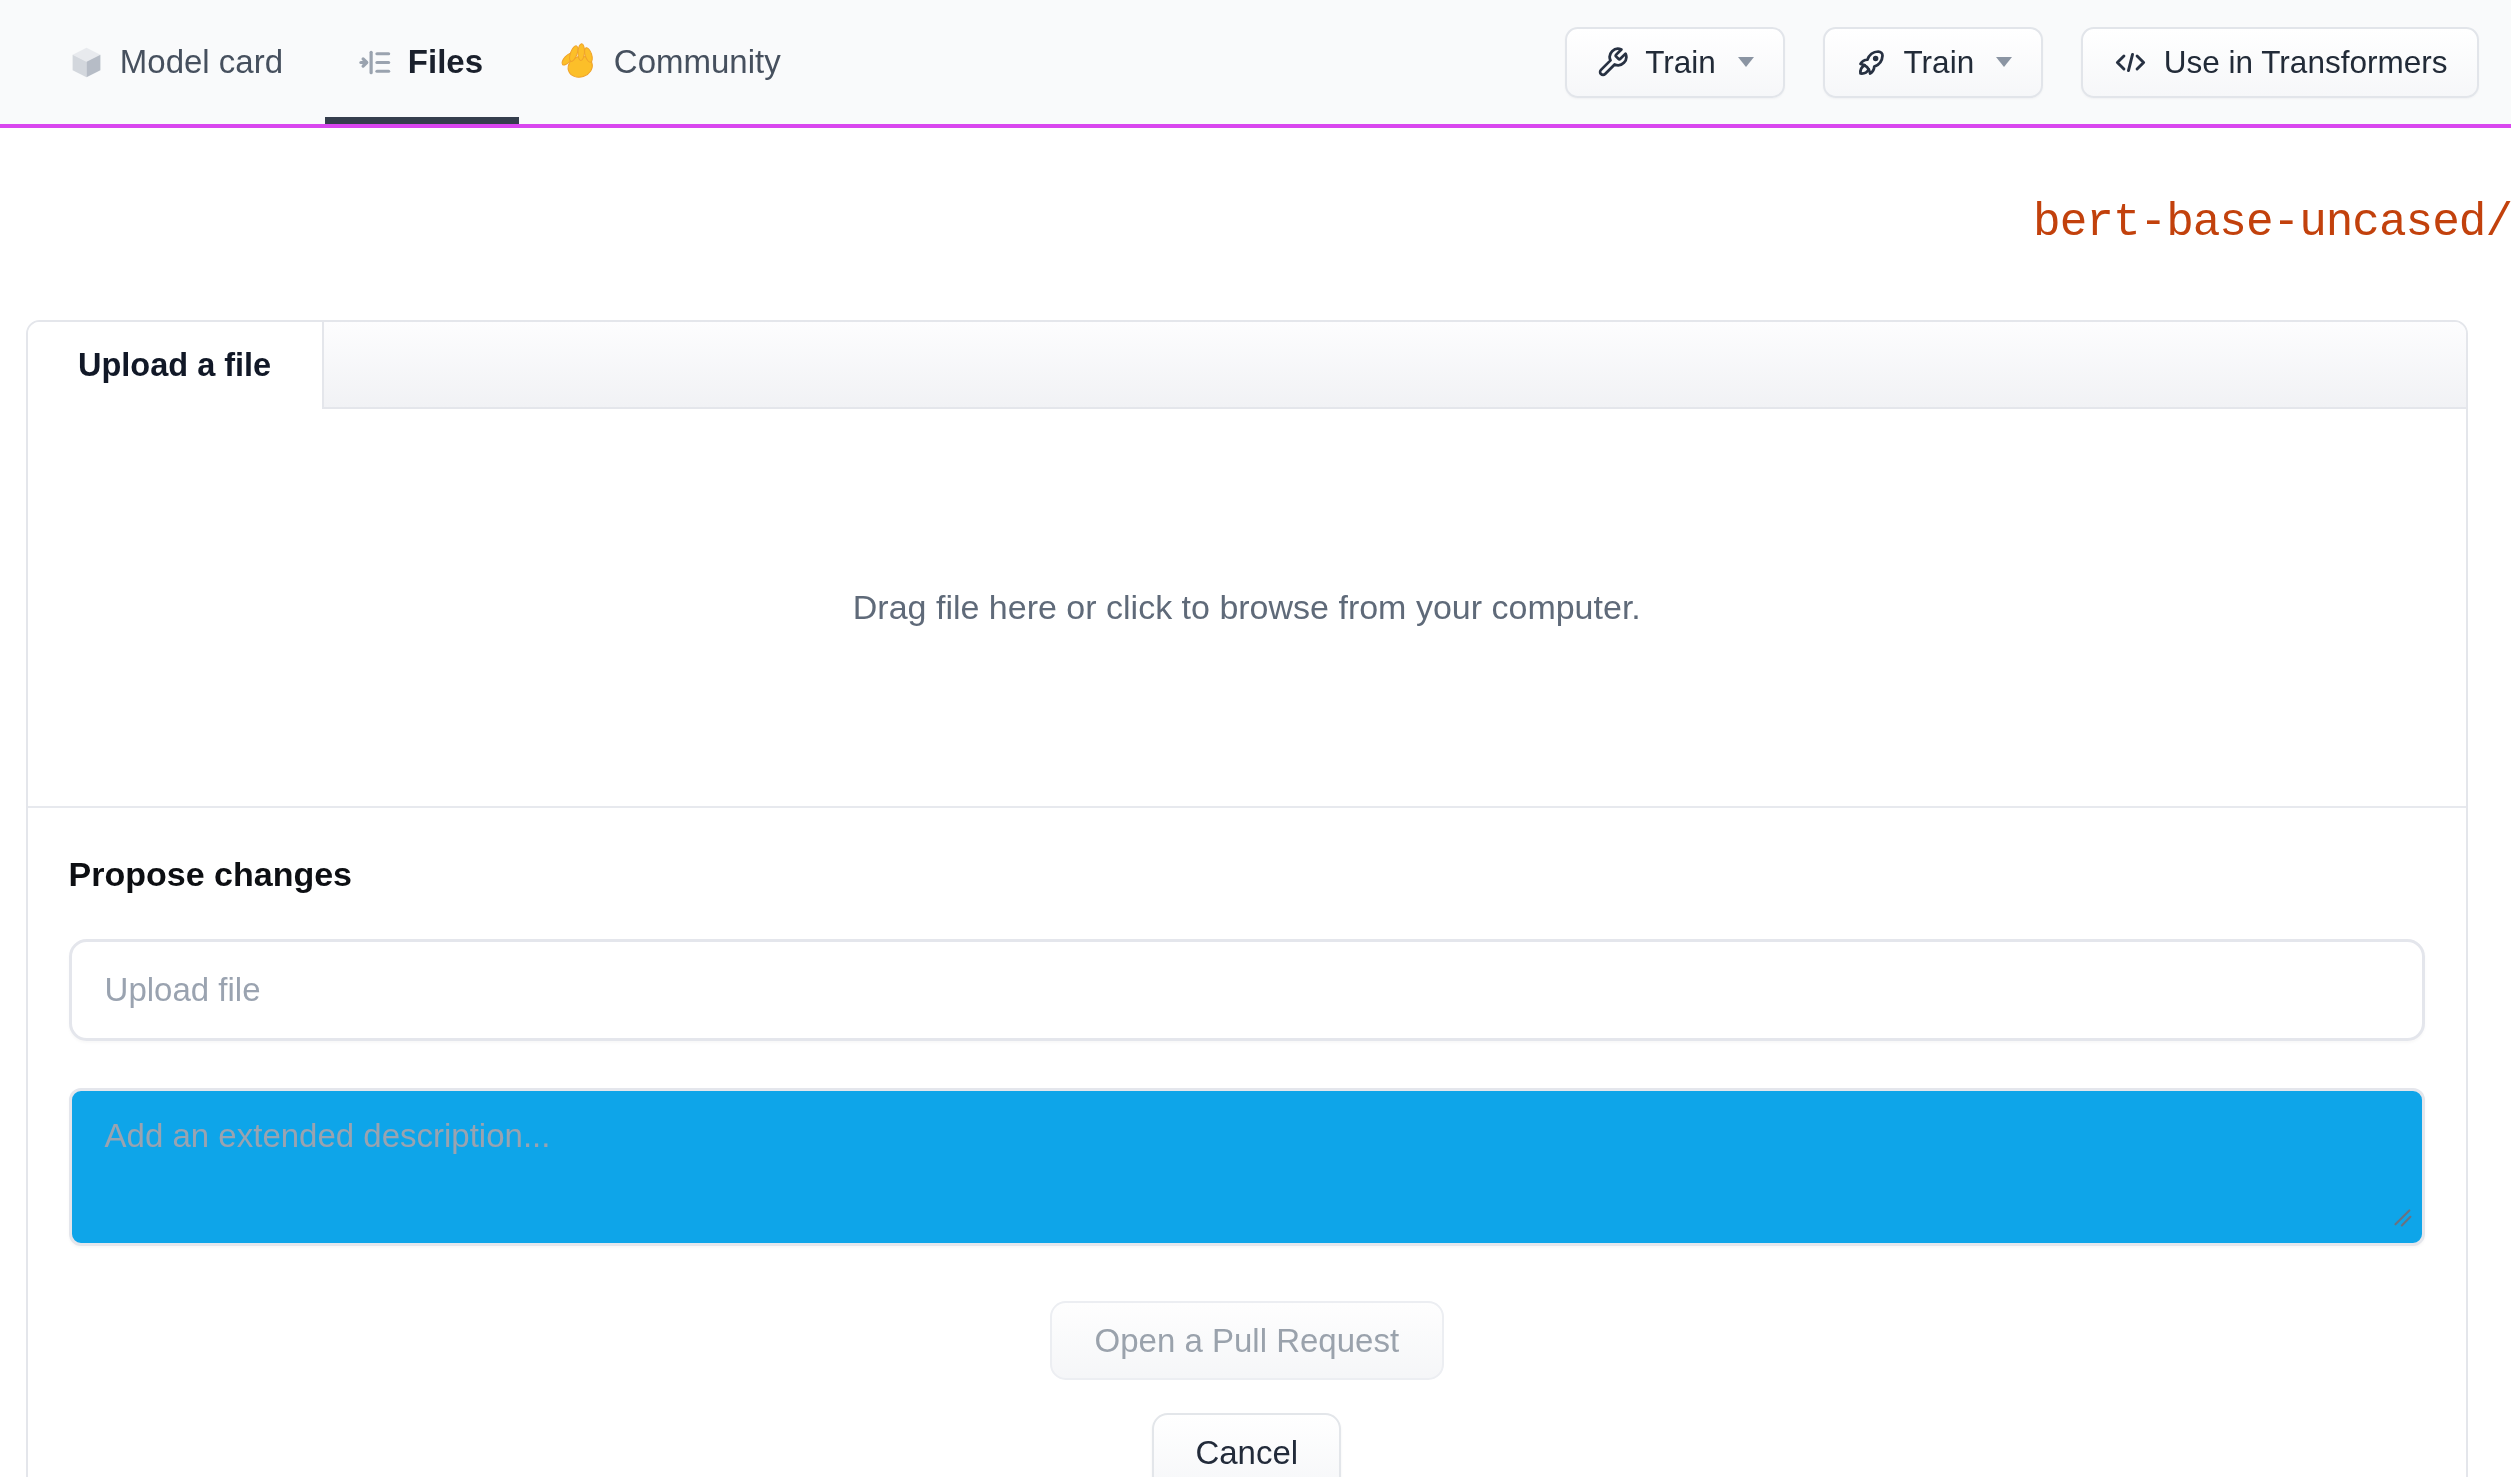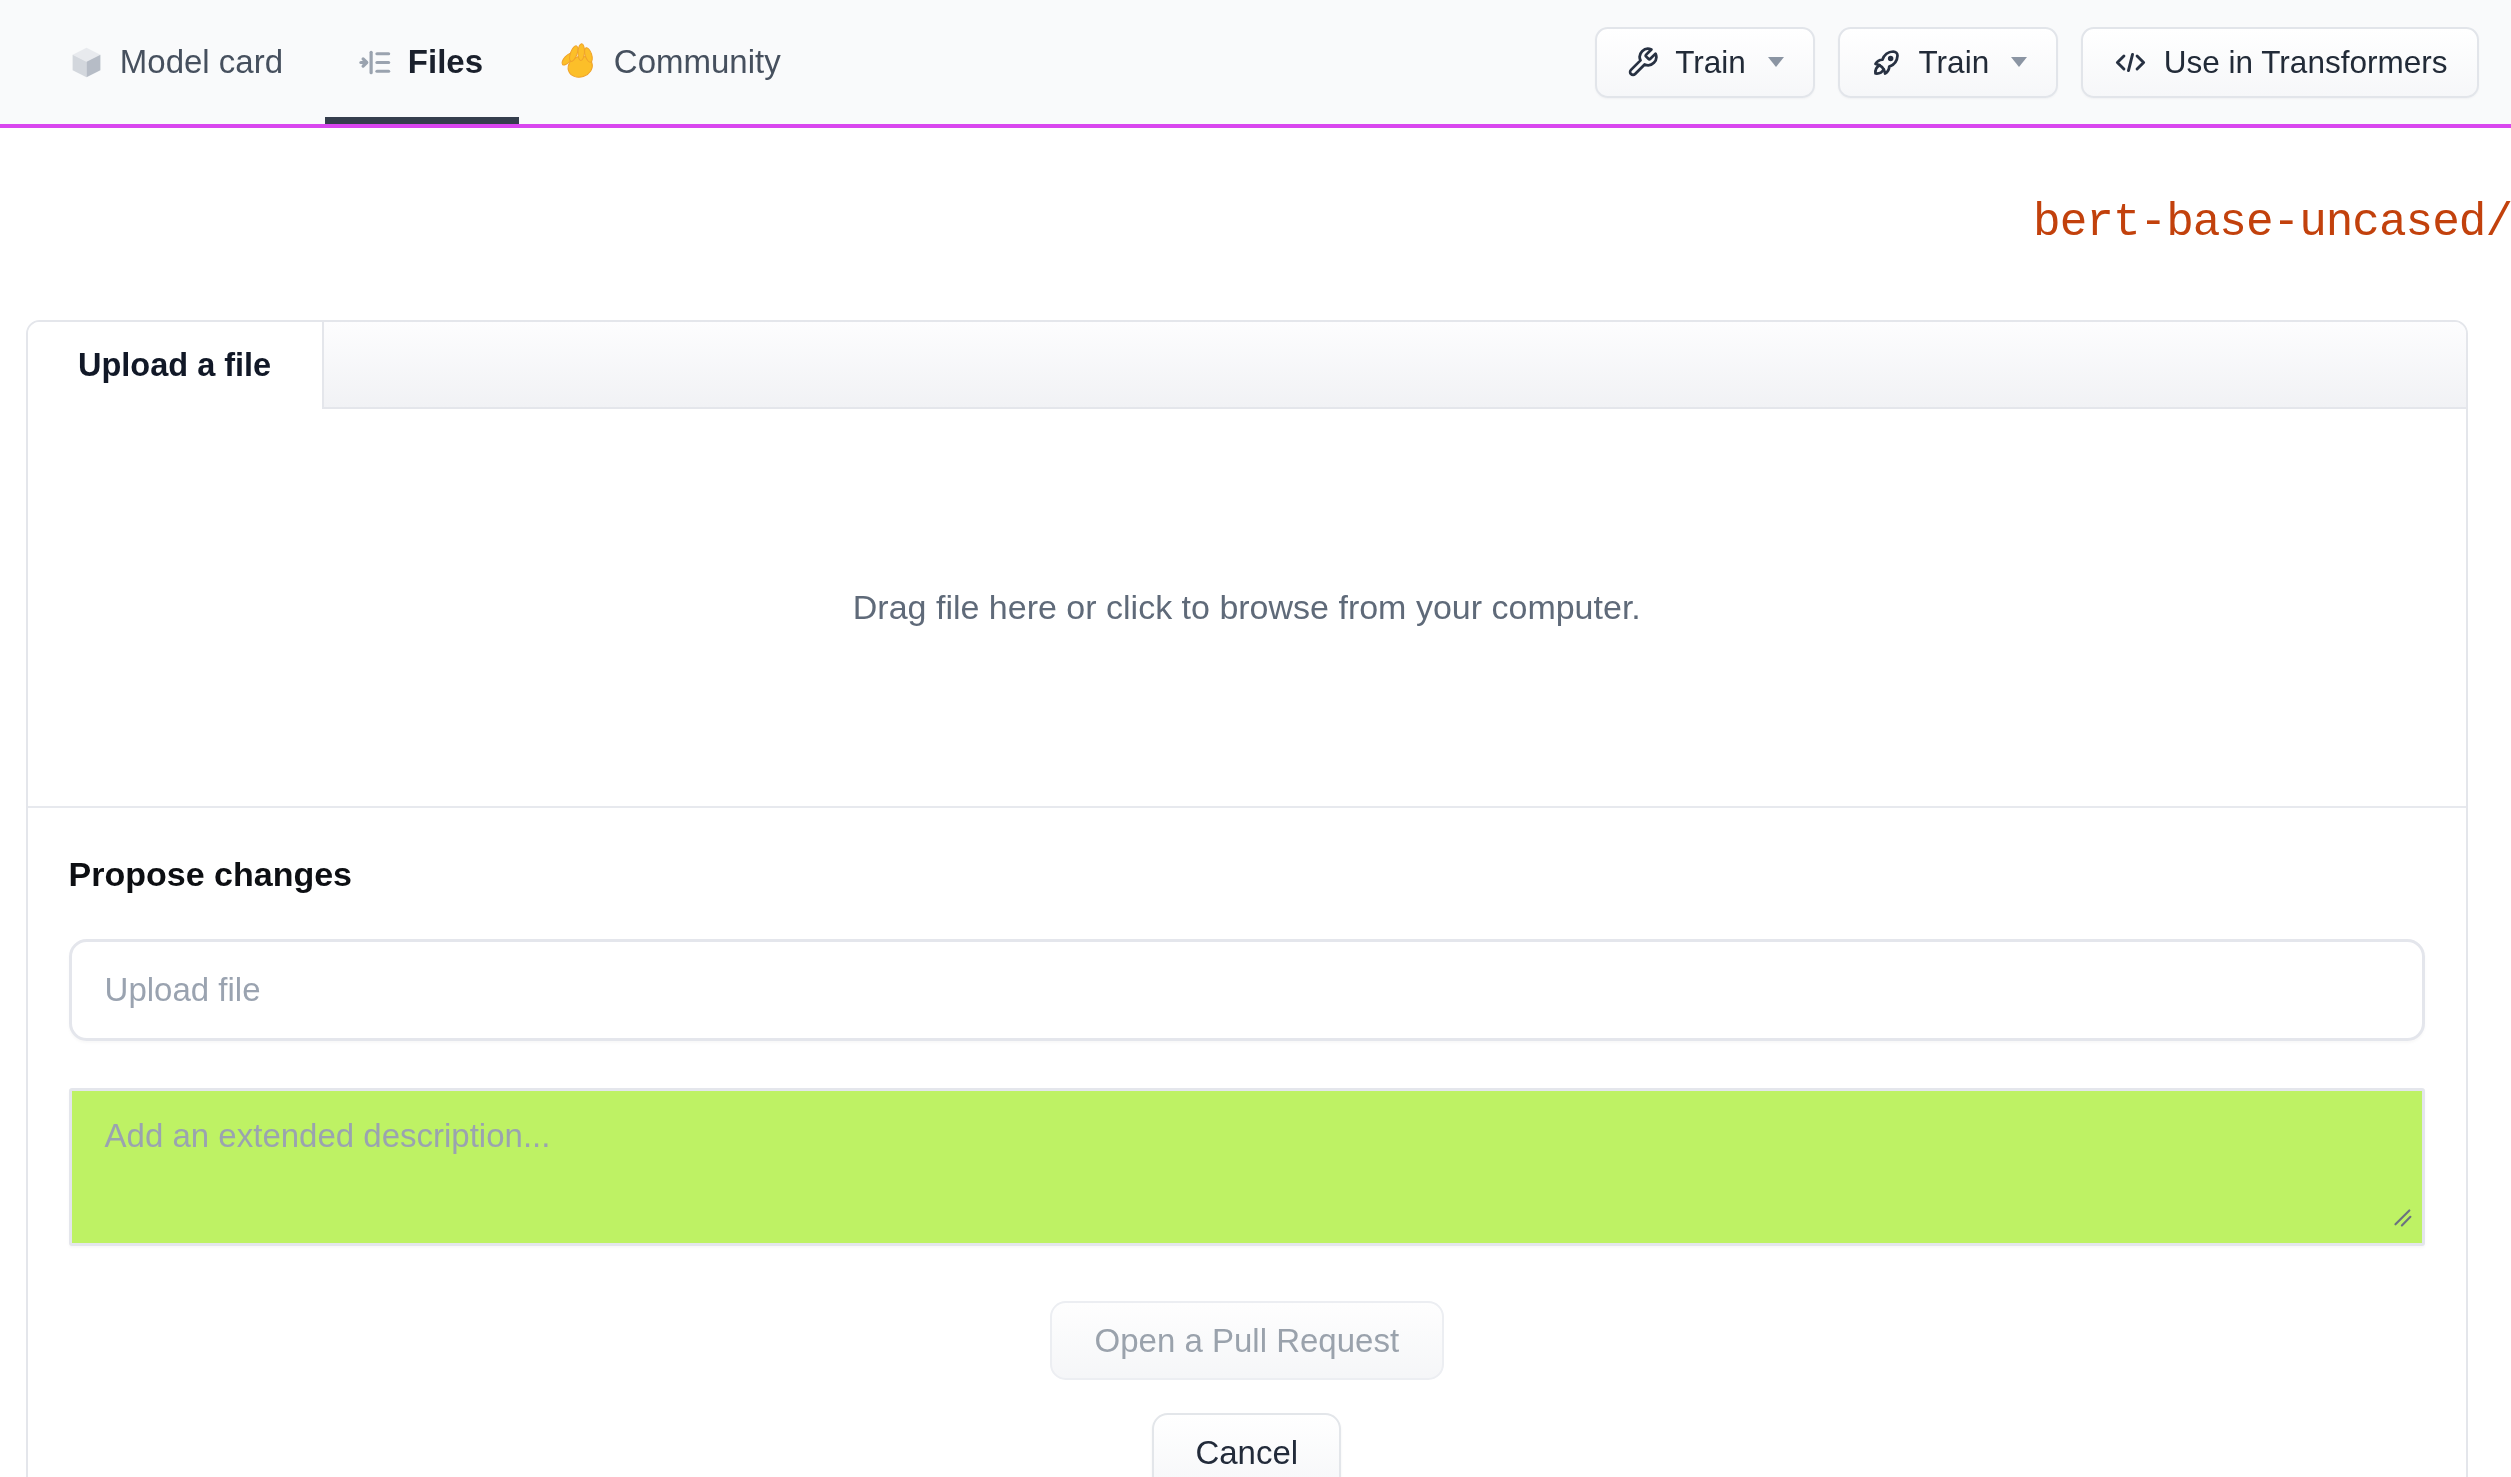--- a/index.html
+++ b/index.html
@@ -14,21 +14,21 @@
     display:flex;align-items:center;padding:0 33px 0 68px;box-sizing:content-box;
   }
   .nav-item{
     position:relative;display:flex;align-items:center;gap:14.8px;
     font-size:33px;color:#46505e;margin-right:75px;cursor:pointer;height:124px;
   }
   .nav-item.active{font-weight:700;color:#1a202c;}
   .nav-item.active .underline{
     position:absolute;left:-33px;right:-36px;bottom:0;height:6.9px;background:#353e4d;
   }
-  .actions{margin-left:auto;display:flex;gap:23px;align-items:center;}
+  .actions{margin-left:auto;display:flex;gap:38px;align-items:center;}
   .btn{
     display:flex;align-items:center;gap:15.8px;height:71px;padding:0 29.6px;
     border:2px solid #e2e5ea;border-radius:12.8px;
     background:linear-gradient(180deg,#ffffff,#f6f7f9);
     font-size:31.5px;color:#222b38;cursor:pointer;font-family:inherit;
     box-shadow:0 1px 2px rgba(16,24,40,.04);
   }
   .caret{width:0;height:0;border-left:8.9px solid transparent;border-right:8.9px solid transparent;
     border-top:10.8px solid #8b95a3;margin-left:5.9px;}
   
@@ -62,23 +62,23 @@
   .file-input{
     display:block;margin-top:45px;width:100%;box-sizing:border-box;height:102px;
     border:3px solid #e4e6ec;border-radius:17.7px;padding:0 33px;font-size:33px;
     color:#404040;background:#fff;outline:none;font-family:inherit;
     box-shadow:0 2px 3px rgba(16,24,40,.03);
   }
   .file-input::placeholder{color:#9aa3b0;}
   .desc-wrap{position:relative;margin-top:47px;}
   .desc-input{
     display:block;width:100%;box-sizing:border-box;height:158px;
-    border:3px solid #e4e6ec;border-radius:3px;padding:25.6px 33px;font-size:33px;
+    border:3px solid #e4e6ec;border-radius:12px;padding:25.6px 33px;font-size:33px;
     color:#1f2937;resize:none;outline:none;font-family:inherit;
-    box-shadow:0 2px 3px rgba(16,24,40,.03);background:#bef264;
+    box-shadow:0 2px 3px rgba(16,24,40,.03);background:#0ea5e9;
   }
   .desc-input::placeholder{color:#9aa3b0;}
   .resize-handle{position:absolute;right:11.8px;bottom:13.8px;}
   .btn-row{display:flex;margin-top:55px;gap:33px;align-items:center;flex-direction:column;}
   .btn-pr{
     height:79px;padding:0 43px;font-size:33px;color:#9aa2ac;
     border:2px solid #eceef2;border-radius:15.8px;font-family:inherit;
     background:linear-gradient(180deg,#fefefe,#f5f6f8);cursor:default;
   }
   .btn-cancel{

